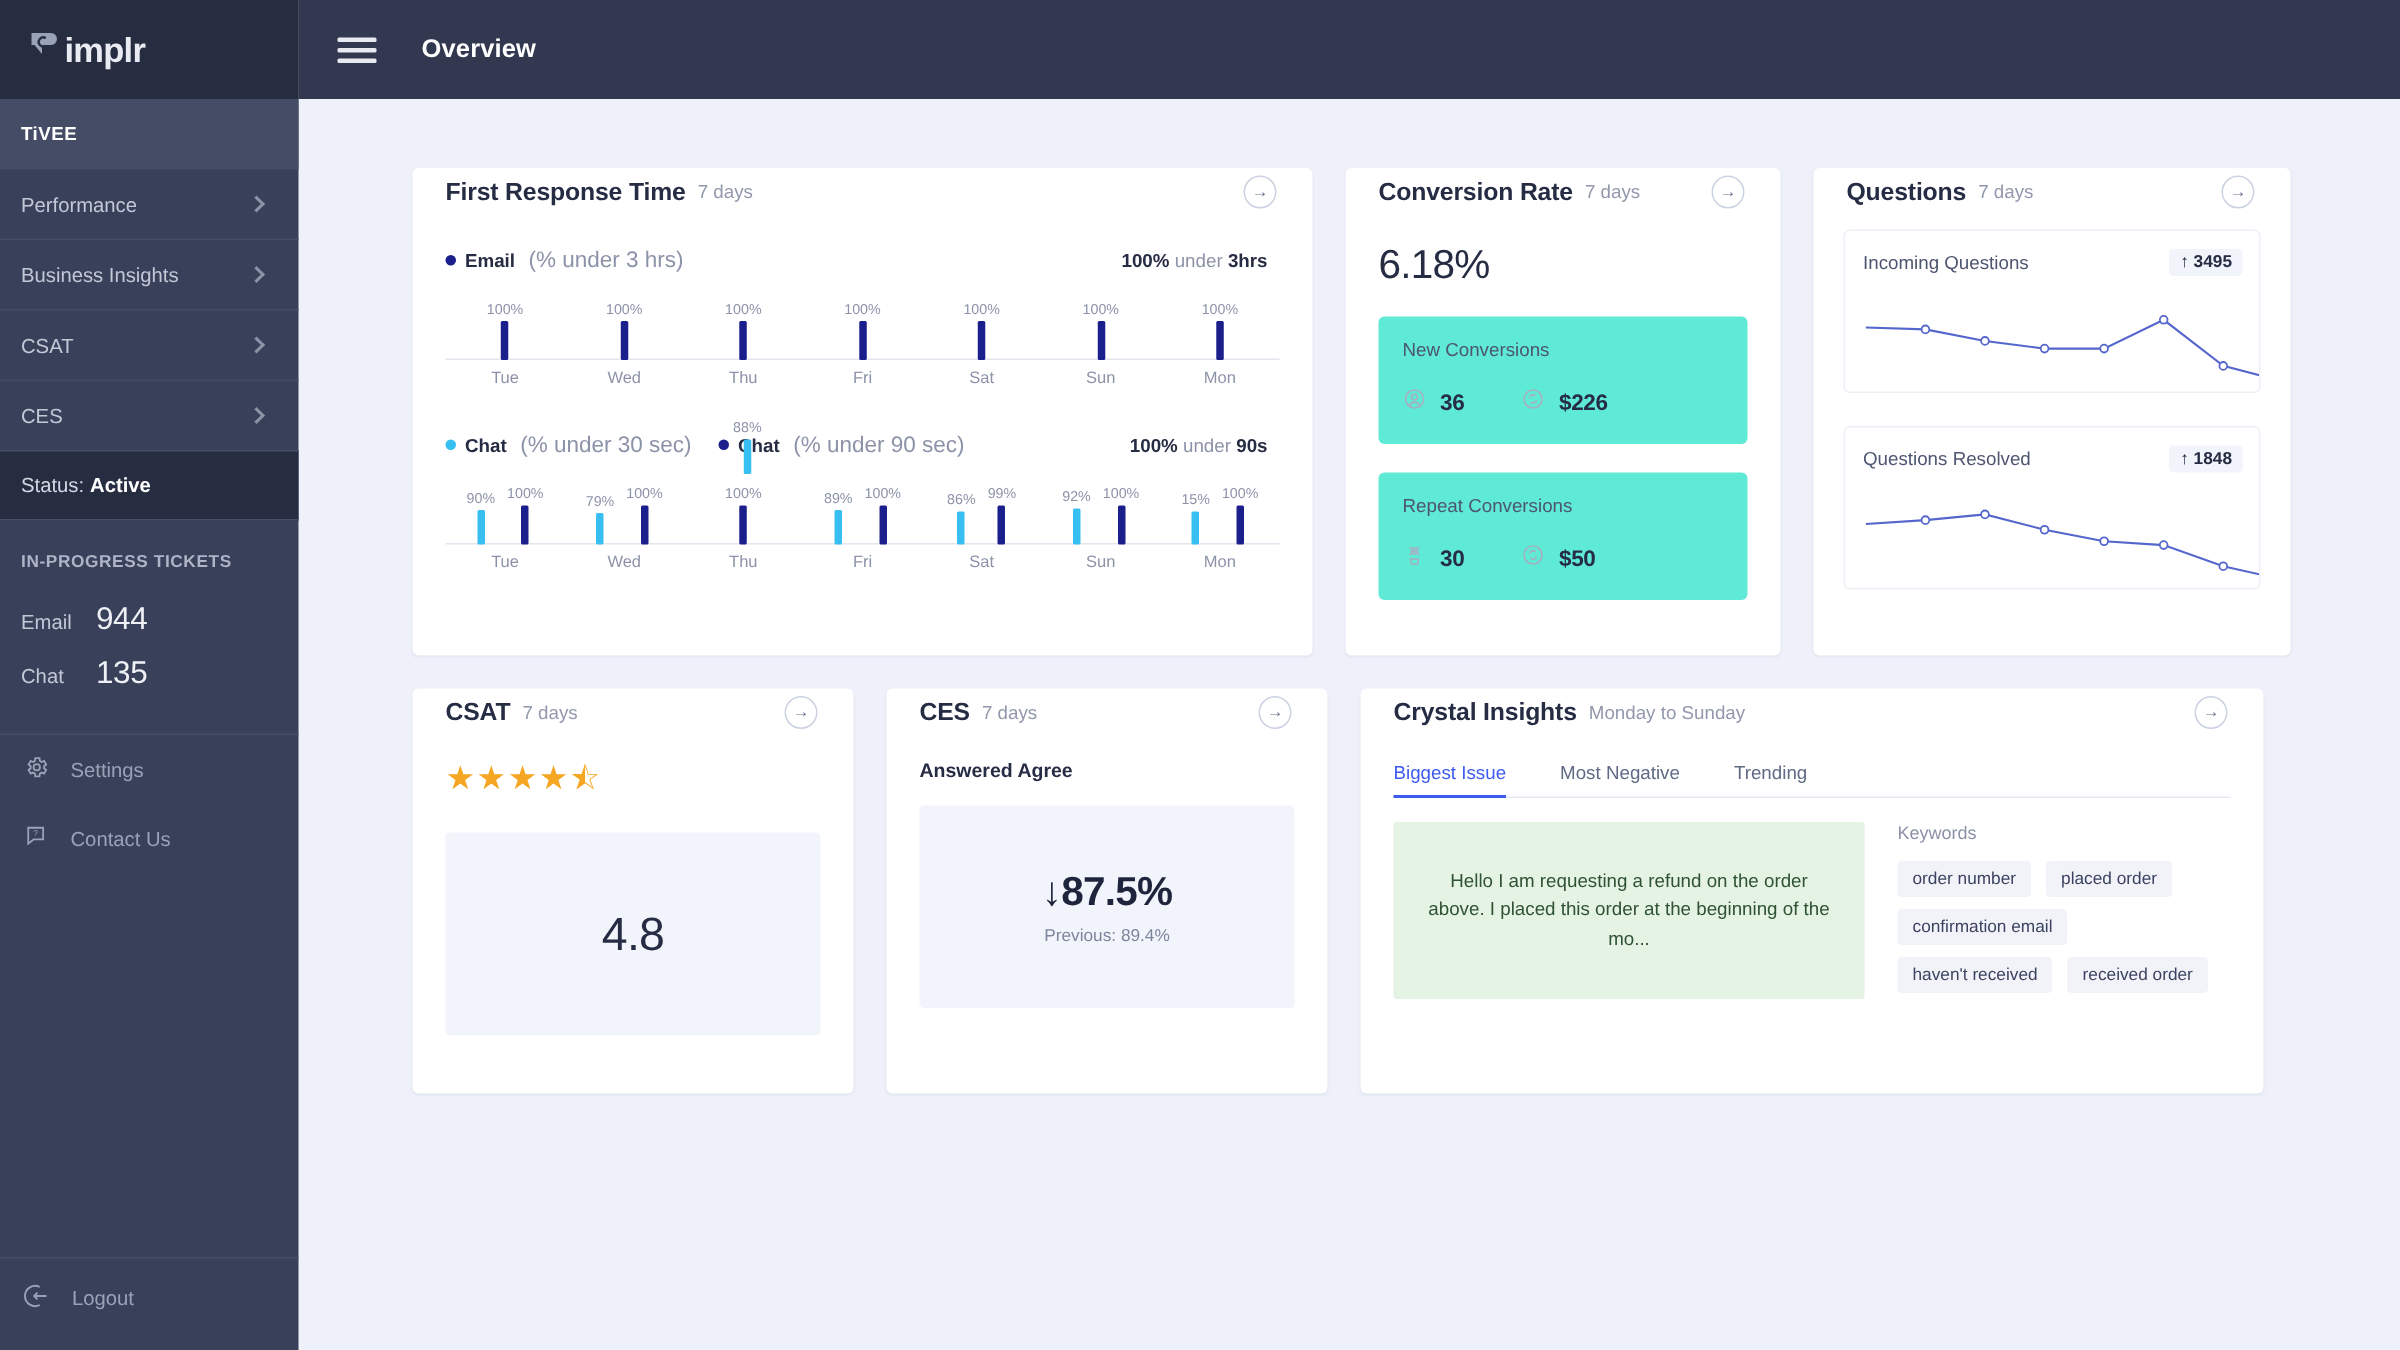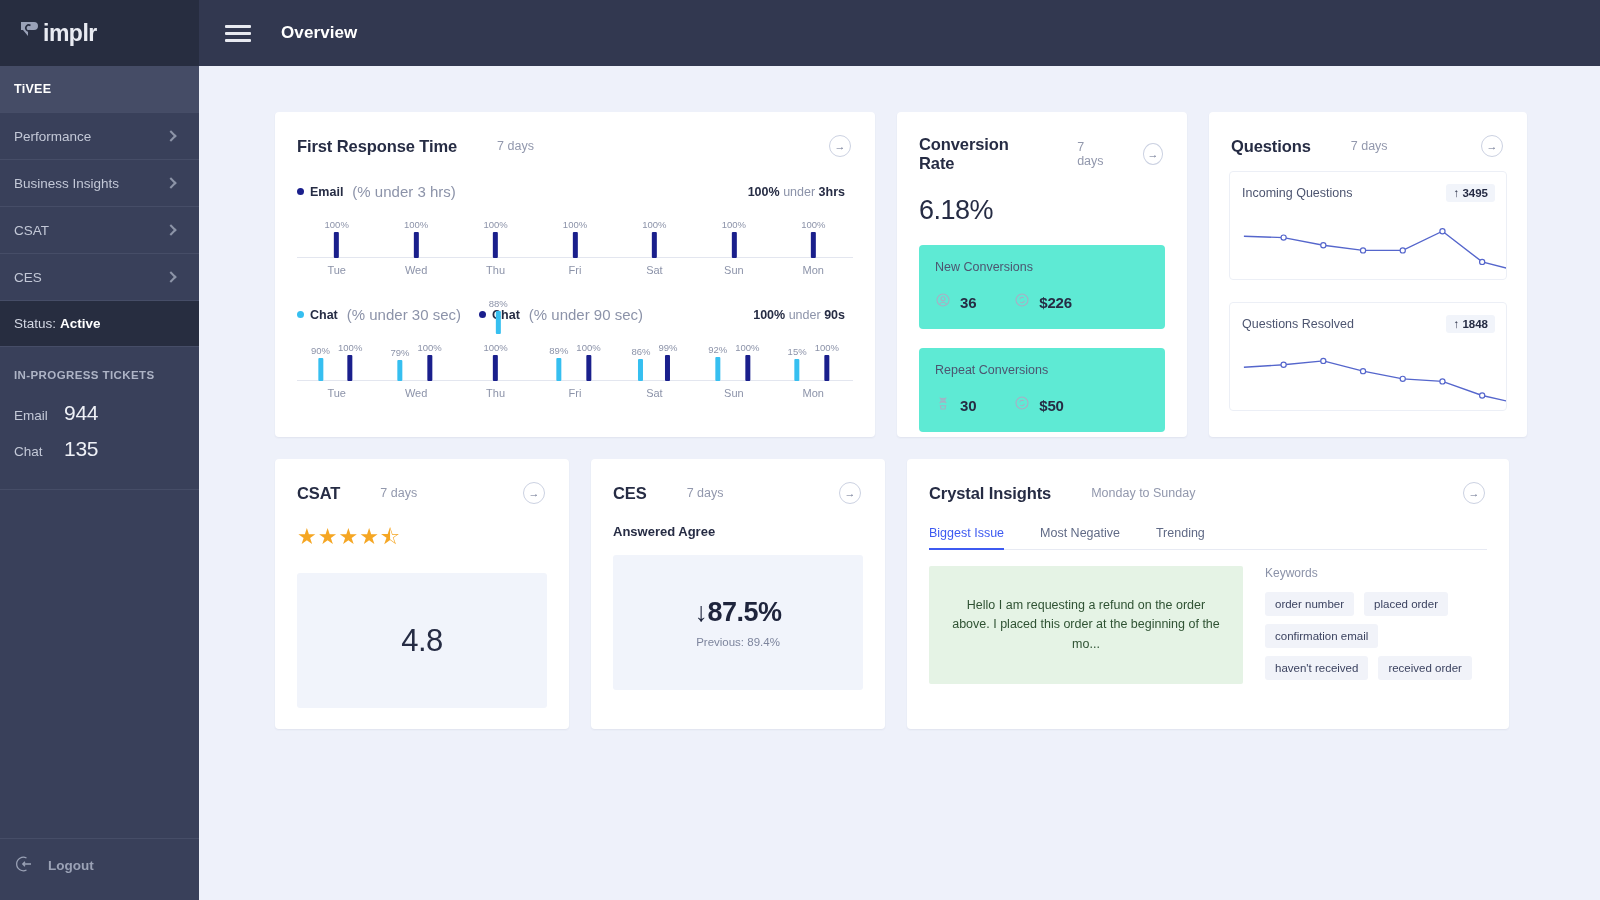--- a/index.html
+++ b/index.html
@@ -64,21 +64,21 @@
   .ticket-label { font-size: 13.5px; color: #c3c8d7; width: 36px; }
   .ticket-count { font-size: 21px; color: #eef0f6; font-weight: 400; letter-spacing: -0.3px; }
   .side-divider { border-top: 1px solid #464d67; margin-top: 22px; }
   .side-link {
     display: flex; align-items: center; gap: 14px;
     padding: 13px 0 13px 16px; font-size: 13.5px; color: #9ba2b6;
     cursor: pointer;
   }
   .side-logout-wrap {
     position: absolute; bottom: 0; left: 0; right: 0;
-    border-top: 1px solid #464d67; padding-bottom: 16px; font-weight: bold;
+    border-top: 1px solid #464d67; padding-bottom: 16px;
   }
   .side-logout {
     display: flex; align-items: center; gap: 14px;
     padding: 16px 0 8px 16px; font-size: 13.5px; color: #9ba2b6; cursor: pointer;
   }
 
   
   .main { flex: 1; height: 900px; display: flex; flex-direction: column; }
   .topbar {
     height: 66px; background: #323850; display: flex; align-items: center;
@@ -94,21 +94,21 @@
     overflow: hidden;
   }
 
   .row { display: flex; gap: 22px; margin-bottom: 22px; }
   .card {
     background: #fff; border-radius: 4px;
     box-shadow: 0 1px 2px rgba(40,50,90,0.07);
     position: relative;
   }
   .card-head {
-    display: flex; align-items: center; padding: 23px 24px 0 22px; gap: 32px;
+    display: flex; align-items: center; padding: 5px 24px 0 22px;
   }
   .card-title {
     font-size: 16.5px; font-weight: 700; color: #262c44; letter-spacing: -0.1px;
   }
   .card-sub { font-size: 12.5px; color: #9298ad; margin-left: 8px; }
   .card-arrow {
     margin-left: auto; width: 22px; height: 22px; border-radius: 50%;
     border: 1px solid #ccd2e2; display: flex; align-items: center;
     justify-content: center; color: #67708d; font-size: 11px; cursor: pointer;
   }
@@ -261,20 +261,38 @@
       <span class="ticket-label">Email</span>
       <span class="ticket-count">944</span>
     </div>
     <div class="ticket-row">
       <span class="ticket-label">Chat</span>
       <span class="ticket-count">135</span>
     </div>
 
     <div class="side-divider"></div>
 
+    <div class="side-link">
+      <span>
+        <svg width="17" height="17" viewBox="0 0 24 24" fill="none" stroke="#9ba2b6" stroke-width="1.7">
+          <circle cx="12" cy="12" r="3"></circle>
+          <path d="M19 12a7 7 0 0 0-.1-1l2-1.5-2-3.4-2.3 1a7 7 0 0 0-1.7-1l-.3-2.6h-4l-.3 2.6a7 7 0 0 0-1.7 1l-2.3-1-2 3.4 2 1.5a7 7 0 0 0 0 2l-2 1.5 2 3.4 2.3-1a7 7 0 0 0 1.7 1l.3 2.6h4l.3-2.6a7 7 0 0 0 1.7-1l2.3 1 2-3.4-2-1.5c.07-.33.1-.66.1-1z"></path>
+        </svg>
+      </span>
+      <span>Settings</span>
+    </div>
+    <div class="side-link">
+      <span>
+        <svg width="17" height="17" viewBox="0 0 24 24" fill="none" stroke="#9ba2b6" stroke-width="1.7">
+          <path d="M4 4h14v11H9l-5 4z"></path>
+          <text x="11" y="12" font-size="8" fill="#9ba2b6" stroke="none" text-anchor="middle">?</text>
+        </svg>
+      </span>
+      <span>Contact Us</span>
+    </div>
 
     <div class="side-logout-wrap">
       <div class="side-logout">
         <span>
           <svg width="18" height="18" viewBox="0 0 24 24" fill="none" stroke="#9ba2b6" stroke-width="1.7">
             <path d="M14 4a9 9 0 1 0 0 16"></path>
             <path d="M20 12H9m3-3-3 3 3 3"></path>
           </svg>
         </span>
         <span>Logout</span>

